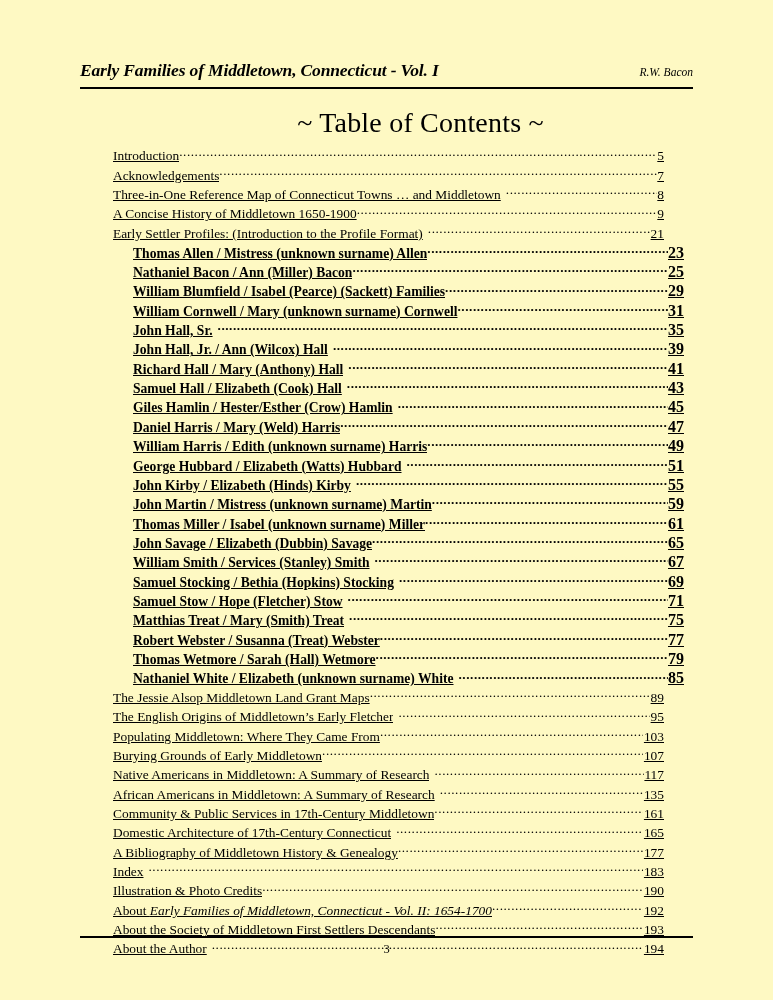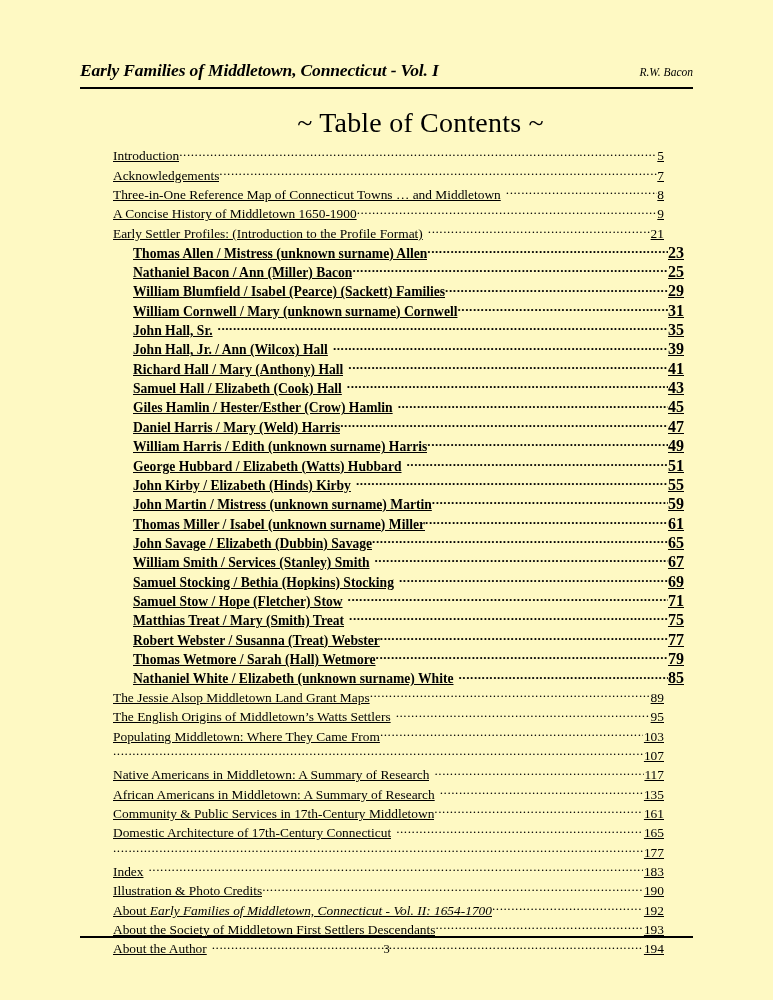--- a/index.html
+++ b/index.html
@@ -304,30 +304,31 @@
         <span class="toc-label">Nathaniel White / Elizabeth (unknown surname) White</span>
         <span class="toc-leader"></span>
         <span class="toc-page">85</span>
       </div>
       <div class="toc-row">
         <span class="toc-label">The Jessie Alsop Middletown Land Grant Maps</span>
         <span class="toc-leader"></span>
         <span class="toc-page">89</span>
       </div>
       <div class="toc-row gap">
-        <span class="toc-label">The English Origins of Middletown’s Watts Settlers</span>
+        <span class="toc-label">The English Origins of Middletown’s Early Fletcher</span>
         <span class="toc-leader"></span>
         <span class="toc-page">95</span>
       </div>
       <div class="toc-row">
         <span class="toc-label">Populating Middletown: Where They Came From</span>
         <span class="toc-leader"></span>
         <span class="toc-page">103</span>
       </div>
       <div class="toc-row">
+        <span class="toc-label">Burying Grounds of Early Middletown</span>
         <span class="toc-leader"></span>
         <span class="toc-page">107</span>
       </div>
       <div class="toc-row gap">
         <span class="toc-label">Native Americans in Middletown: A Summary of Research</span>
         <span class="toc-leader"></span>
         <span class="toc-page">117</span>
       </div>
       <div class="toc-row gap">
         <span class="toc-label">African Americans in Middletown: A Summary of Research</span>
@@ -338,20 +339,21 @@
         <span class="toc-label">Community &amp; Public Services in 17th-Century Middletown</span>
         <span class="toc-leader"></span>
         <span class="toc-page">161</span>
       </div>
       <div class="toc-row gap">
         <span class="toc-label">Domestic Architecture of 17th-Century Connecticut</span>
         <span class="toc-leader"></span>
         <span class="toc-page">165</span>
       </div>
       <div class="toc-row">
+        <span class="toc-label">A Bibliography of Middletown History &amp; Genealogy</span>
         <span class="toc-leader"></span>
         <span class="toc-page">177</span>
       </div>
       <div class="toc-row gap">
         <span class="toc-label">Index</span>
         <span class="toc-leader"></span>
         <span class="toc-page">183</span>
       </div>
       <div class="toc-row">
         <span class="toc-label">Illustration &amp; Photo Credits</span>

